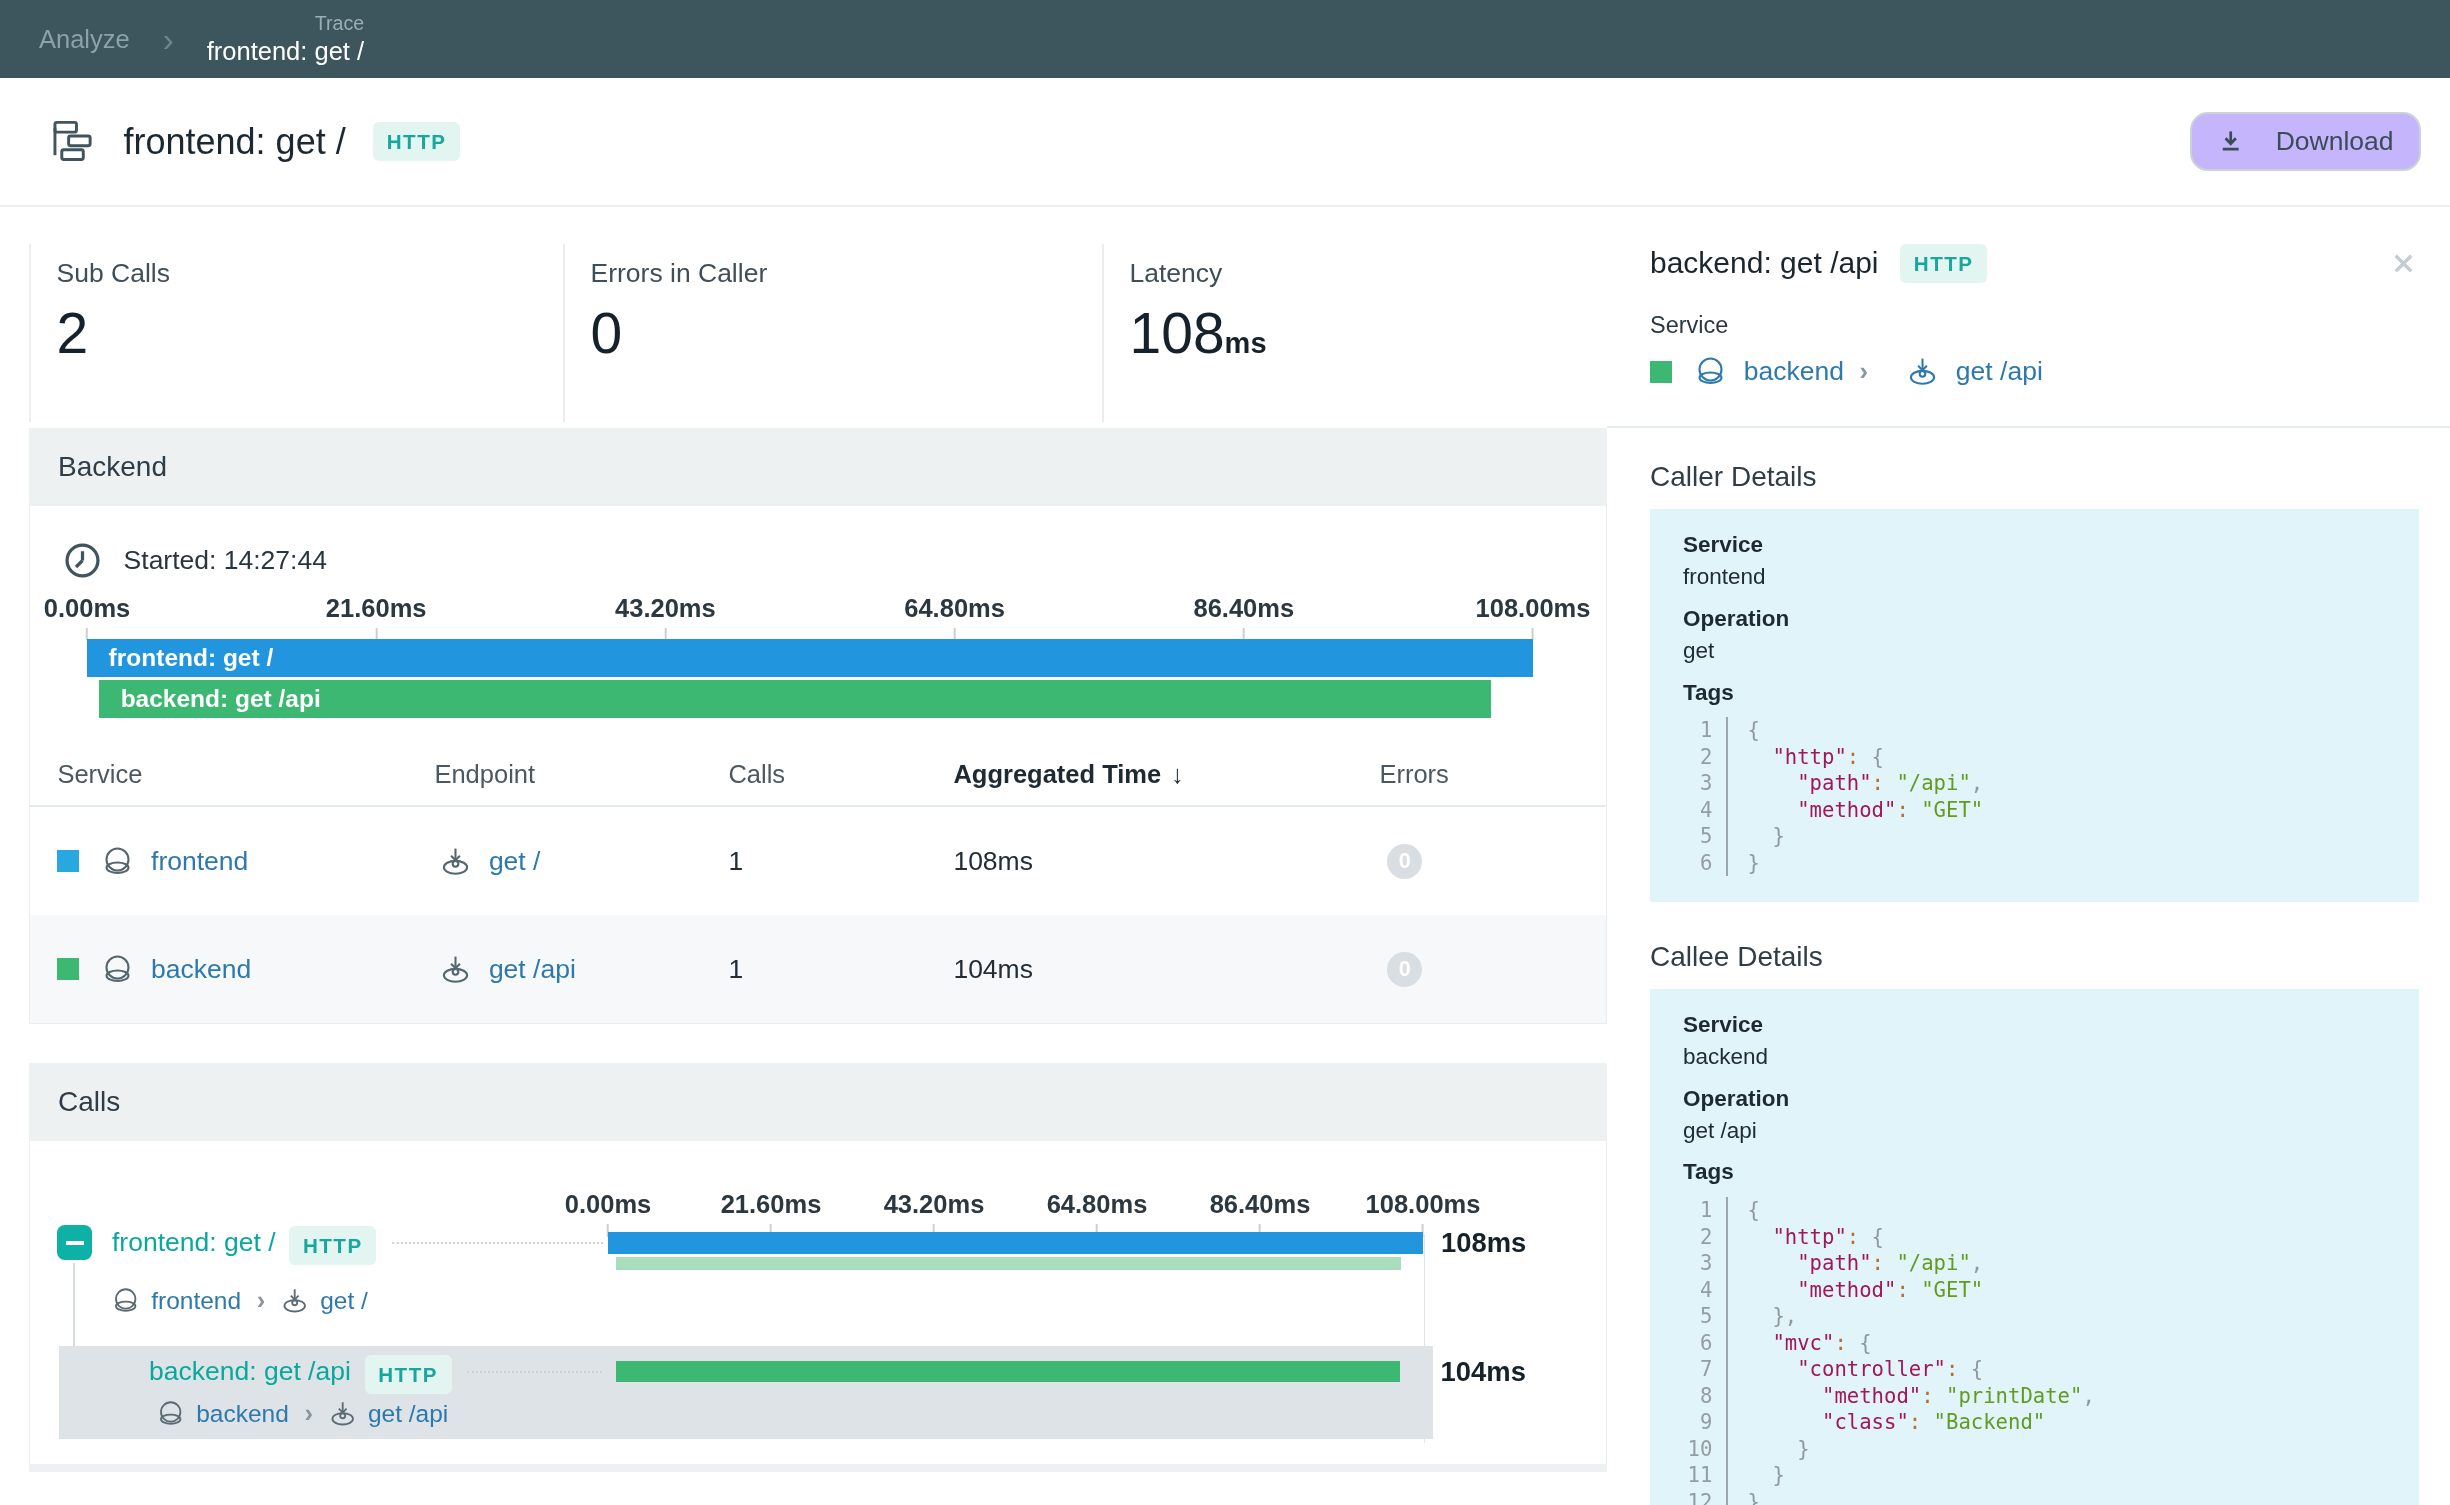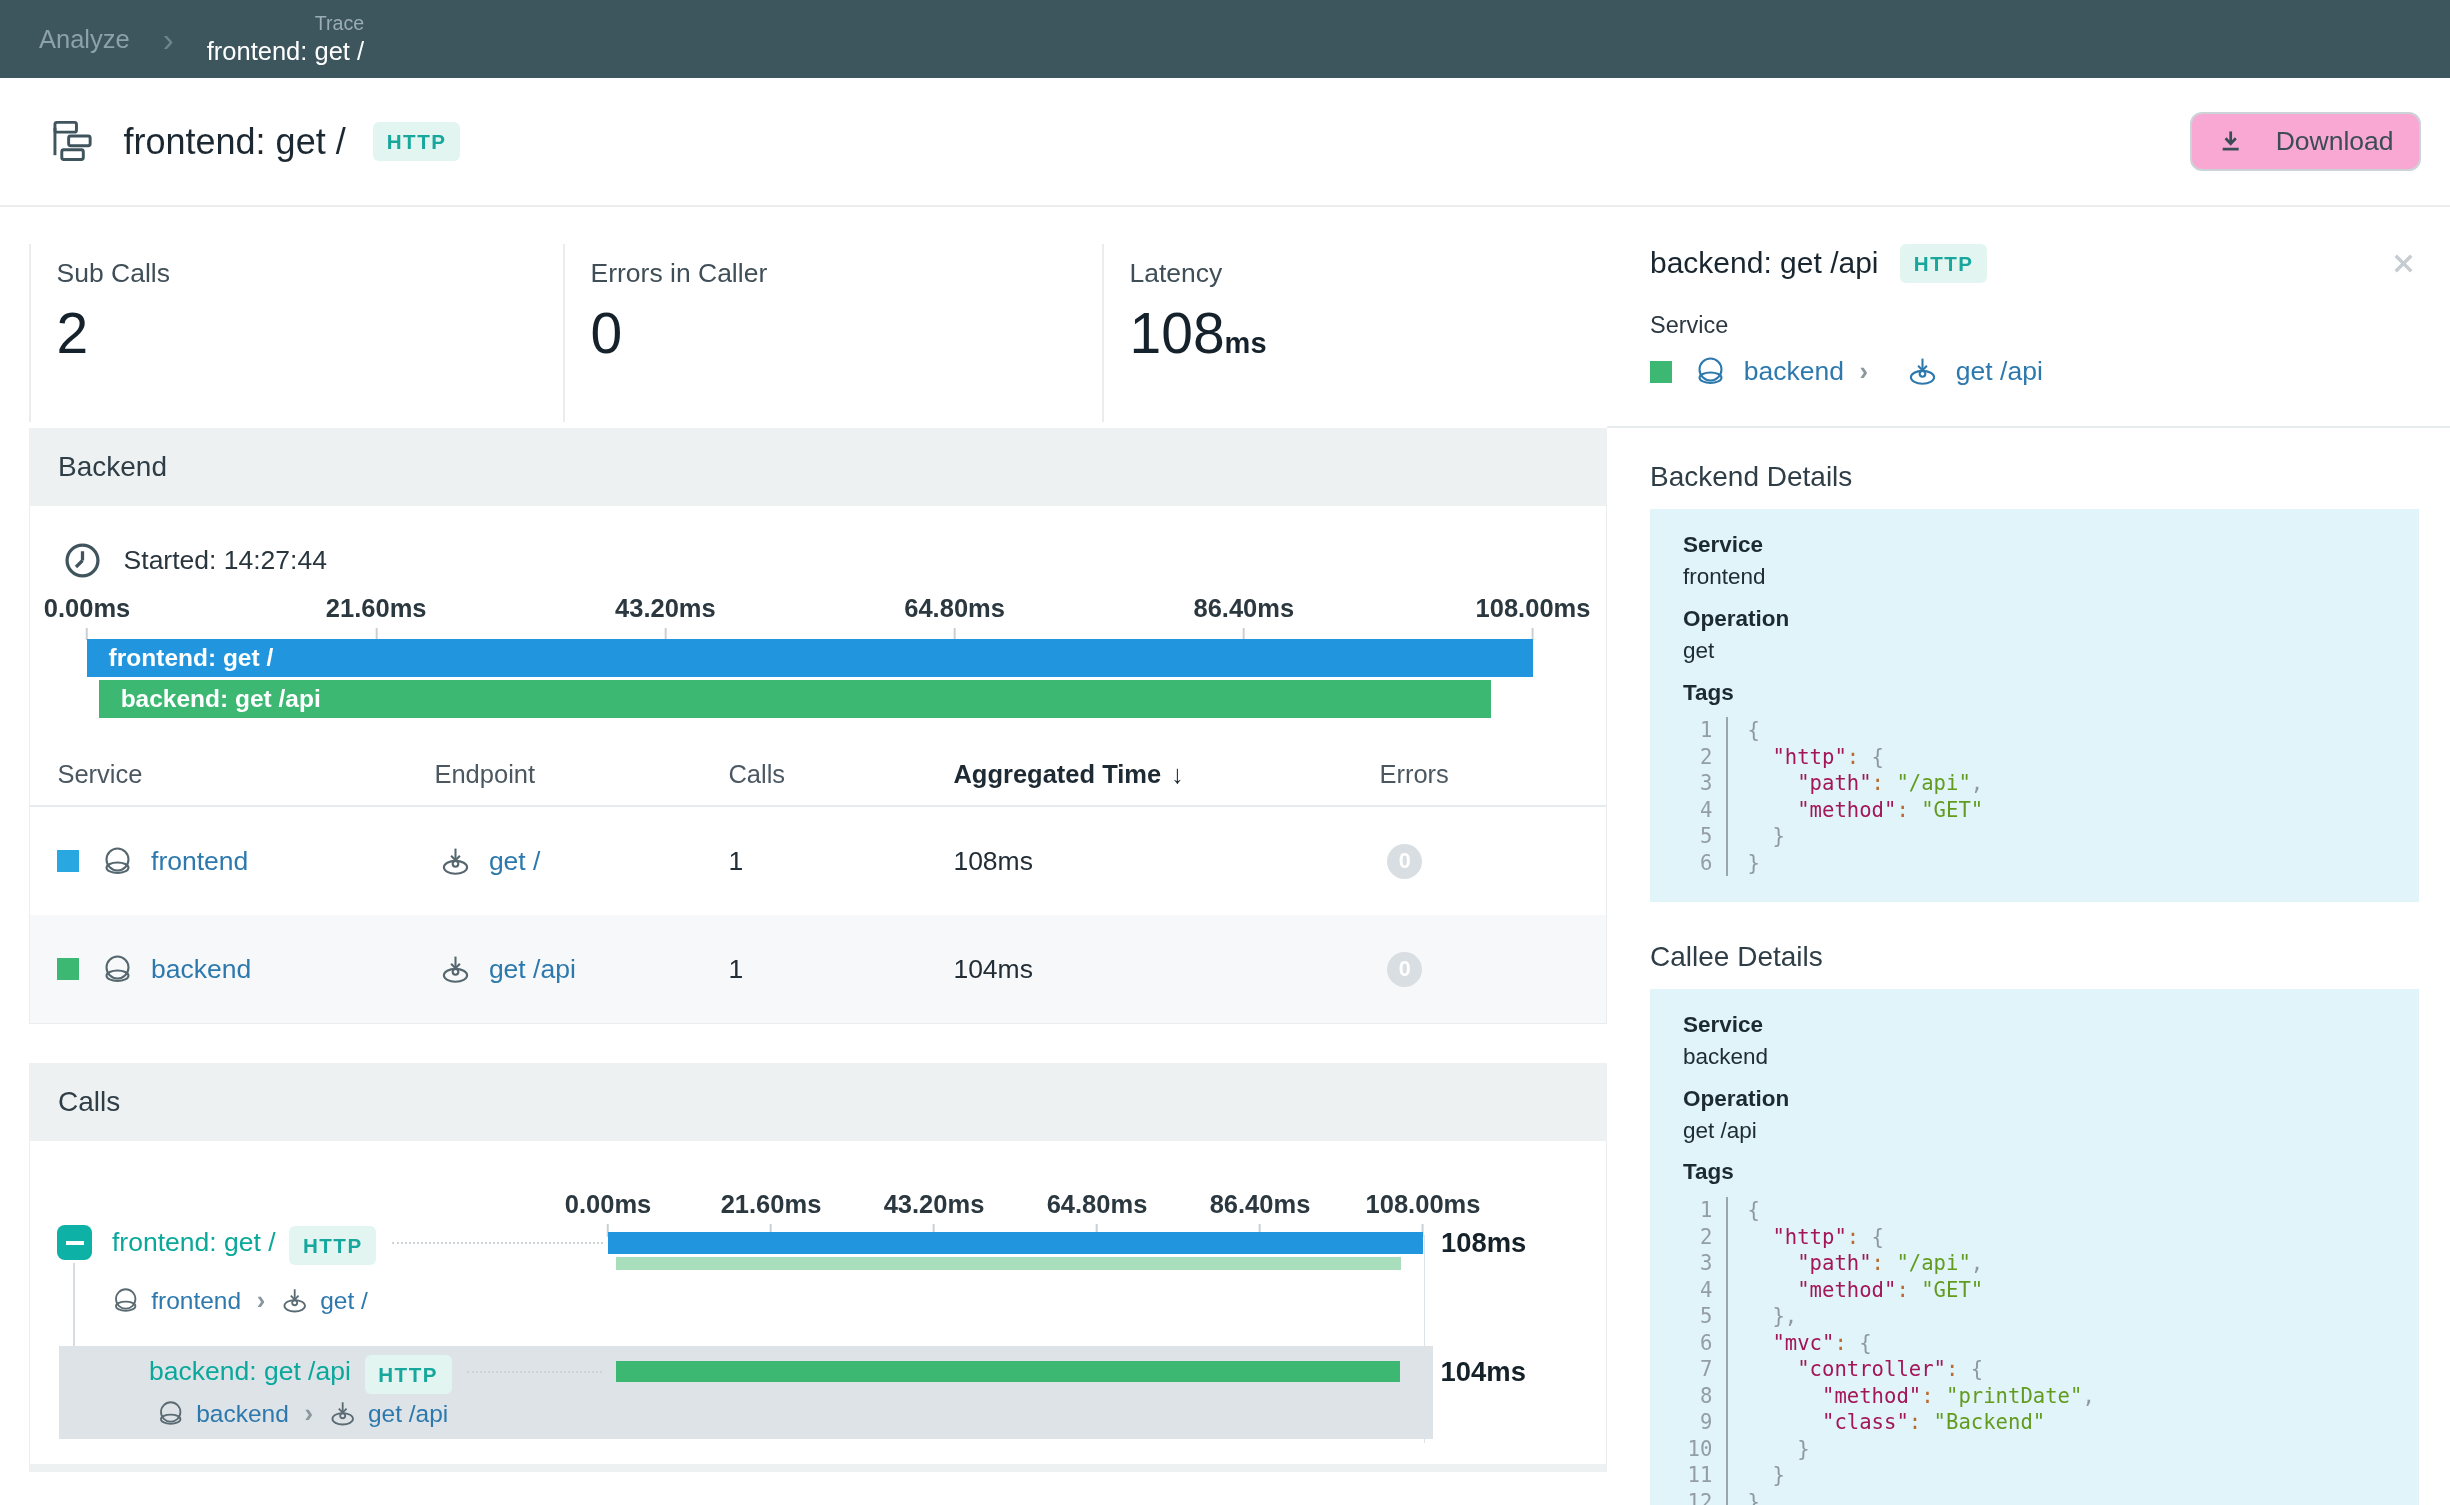--- a/index.html
+++ b/index.html
@@ -17,21 +17,21 @@
   
   .page-header { height:129px; background:#fff; border-bottom:2px solid #ececec;
     display:flex; align-items:center; padding:0 29px 0 51px; }
   .trace-icon { color:#3f545c; }
   .page-title { font-size:36px; color:#1b2831; margin-left:25.5px; }
   .badge { display:inline-block; background:#e3f5f1; color:#17a79d; font-weight:bold;
     font-size:20.6px; letter-spacing:1.5px; padding:7.8px 13.7px 6.9px; border-radius:5.9px; }
   .page-header .badge { margin-left:27.4px; }
   .spacer { flex:1; }
   .download-btn { display:flex; align-items:center; gap:31px; border:2px solid #ccd3d7;
-    border-radius:12px; background:#f9a8d4; padding:11.8px 25.5px; font-size:26.5px; color:#3c4c56; cursor:pointer; }
+    border-radius:18px; background:#c4b5fd; padding:11.8px 25.5px; font-size:26.5px; color:#3c4c56; cursor:pointer; }
 
   
   .content { display:flex; padding-left:29px; margin-top:37px; }
   .left-col { width:1578px; flex:none; }
   .right-panel { flex:1; min-width:0; padding:0 31px 0 43px; }
 
   
   .stats { display:flex; height:178px; margin-bottom:5.9px; }
   .stat { border-left:2.9px solid #e9edef; padding:13.7px 0 0 25.5px; }
   .stat:nth-child(1){ width:534px; } .stat:nth-child(2){ width:539px; } .stat:nth-child(3){ width:505px; }
@@ -440,21 +440,21 @@
           <ellipse cx="12" cy="16.5" rx="9" ry="5"></ellipse>
             <circle cx="12" cy="13.8" r="2.2"></circle>
             <path d="M12 2 v8.4"></path>
             <path d="M8.6 7.6 L12 11 L15.4 7.6"></path>
         </svg>
       </span>
       <span class="link">get /api</span>
     </div>
     <div class="panel-divider"></div>
 
-    <div class="details-title dt1">Backend Details</div>
+    <div class="details-title dt1">Caller Details</div>
     <div class="details-card">
       <div class="field-label">Service</div>
       <div class="field-value">frontend</div>
       <div class="field-label">Operation</div>
       <div class="field-value">get</div>
       <div class="tags-label">Tags</div>
       <div class="code">
           <div class="code-line"><span class="ln">1</span><span class="code-text"><span class="tk-p">{</span></span></div>
           <div class="code-line"><span class="ln">2</span><span class="code-text"><span class="tk-p">  </span><span class="tk-k">"http"</span><span class="tk-c">:</span><span class="tk-p"> {</span></span></div>
           <div class="code-line"><span class="ln">3</span><span class="code-text"><span class="tk-p">    </span><span class="tk-k">"path"</span><span class="tk-c">:</span><span class="tk-p"> </span><span class="tk-v">"/api"</span><span class="tk-p">,</span></span></div>

